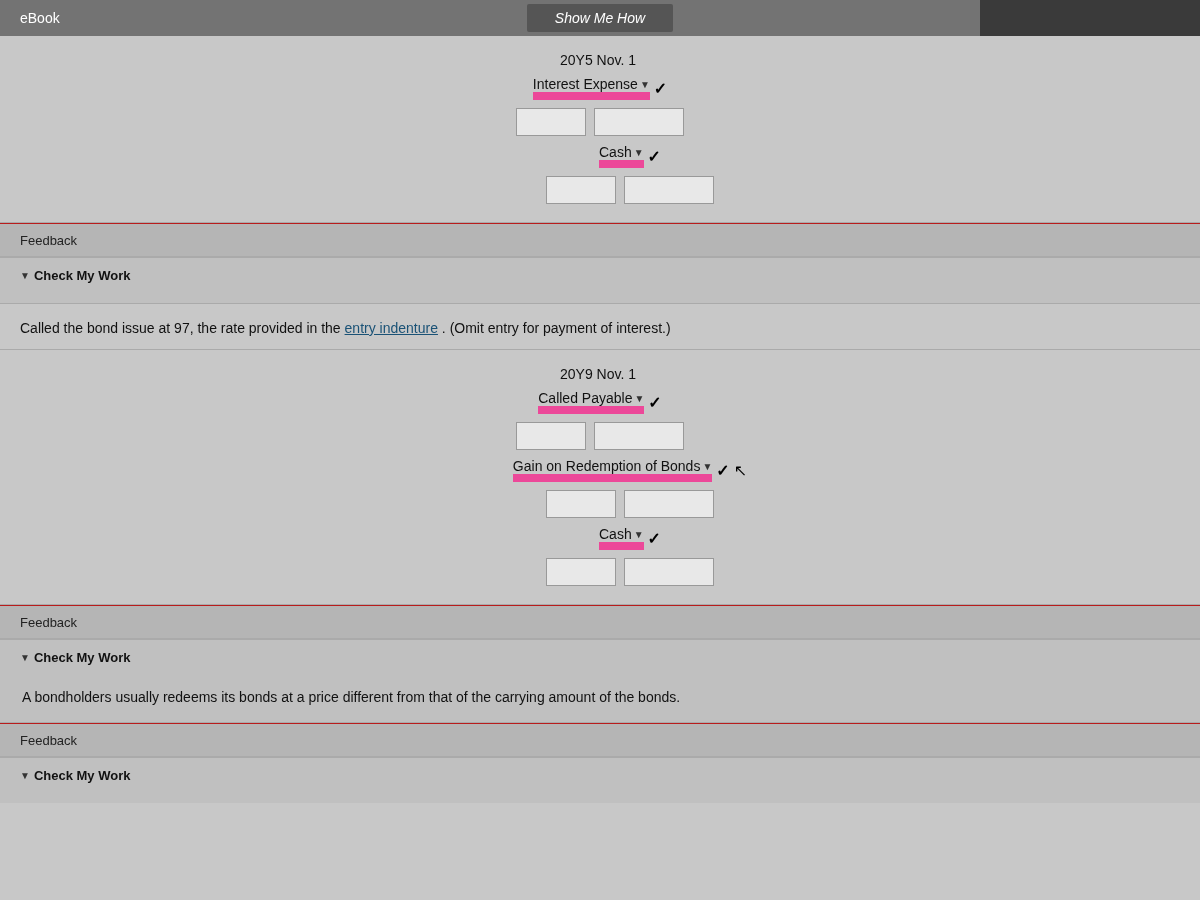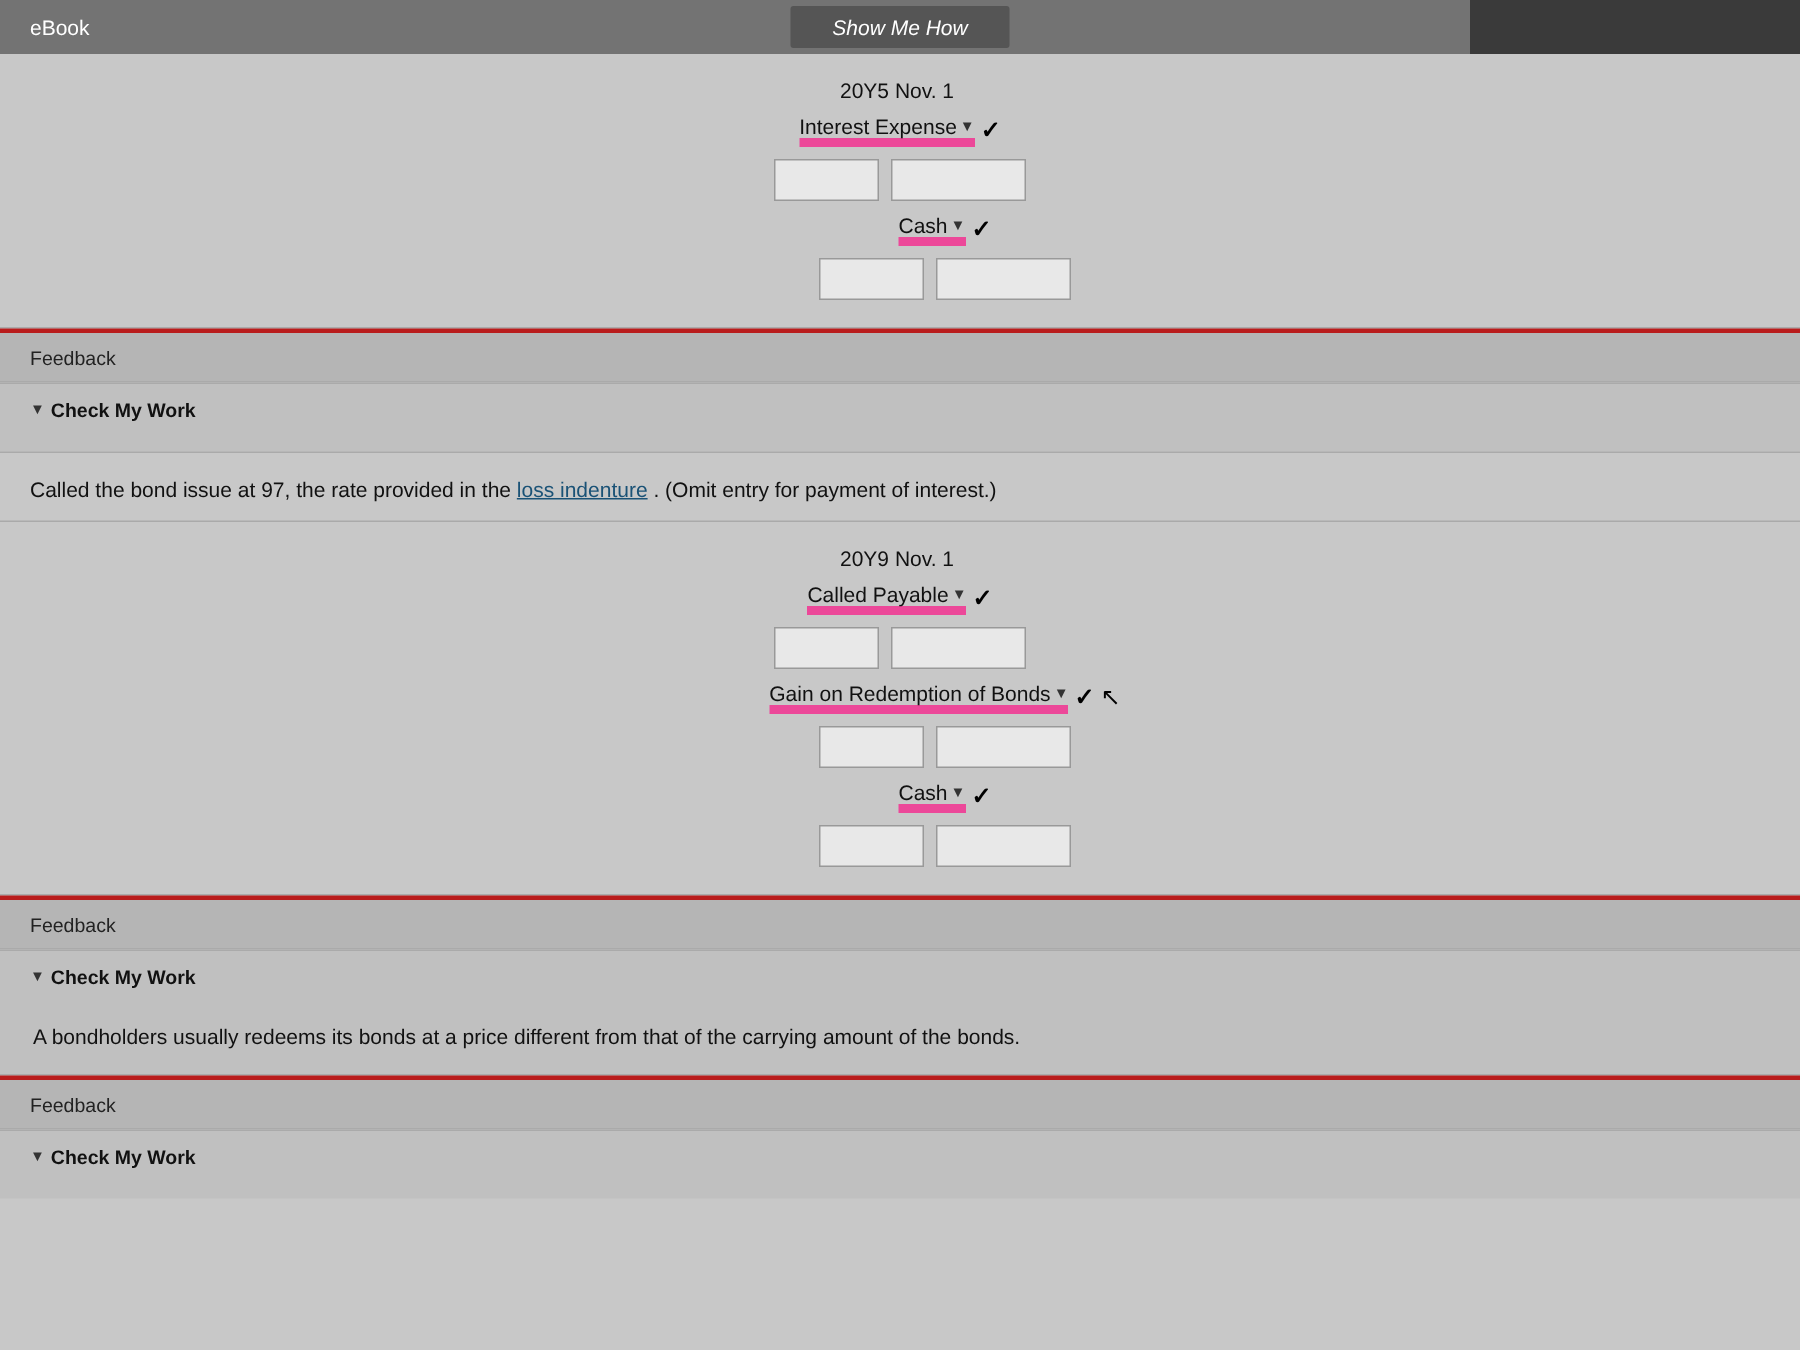--- a/index.html
+++ b/index.html
@@ -67,21 +67,21 @@
       flex-shrink: 0;
     }
 
     .account-select-wrapper {
       display: flex;
       align-items: center;
       gap: 4px;
     }
 
     .account-select-underline {
-      border-bottom: 6px solid #ec4899;
+      border-bottom: 8px solid #ec4899;
       font-size: 14px;
       color: #111;
       cursor: pointer;
       display: inline-flex;
       align-items: center;
       gap: 2px;
     }
 
     .dropdown-arrow {
       font-size: 10px;
@@ -115,21 +115,21 @@
       gap: 8px;
     }
 
     .indent {
       margin-left: 60px;
     }
 
     
     .feedback-section {
       background: #b5b5b5;
-      border-top: 3px solid #b91c1c;
+      border-top: 1px solid #b91c1c;
       padding: 8px 20px;
     }
 
     .feedback-label {
       font-size: 13px;
       color: #222;
       font-weight: normal;
     }
 
     .check-my-work-section {
@@ -248,21 +248,21 @@
     <span class="triangle-icon">▼</span>
     <span class="check-my-work-label">Check My Work</span>
   </div>
 </div>
 
 <hr class="separator">
 
 <div class="problem-statement">
   <span>Called the bond issue at 97, the rate provided in the</span>
   <span> </span>
-  <span class="link-text">loss indenture</span>
+  <span class="link-text">entry indenture</span>
   <span>. (Omit entry for payment of interest.)</span>
 </div>
 
 <hr class="separator">
 
 <div class="section">
 
   <div class="journal-row">
     <span class="date-label">20Y9 Nov. 1</span>
     <div class="account-select-wrapper">

